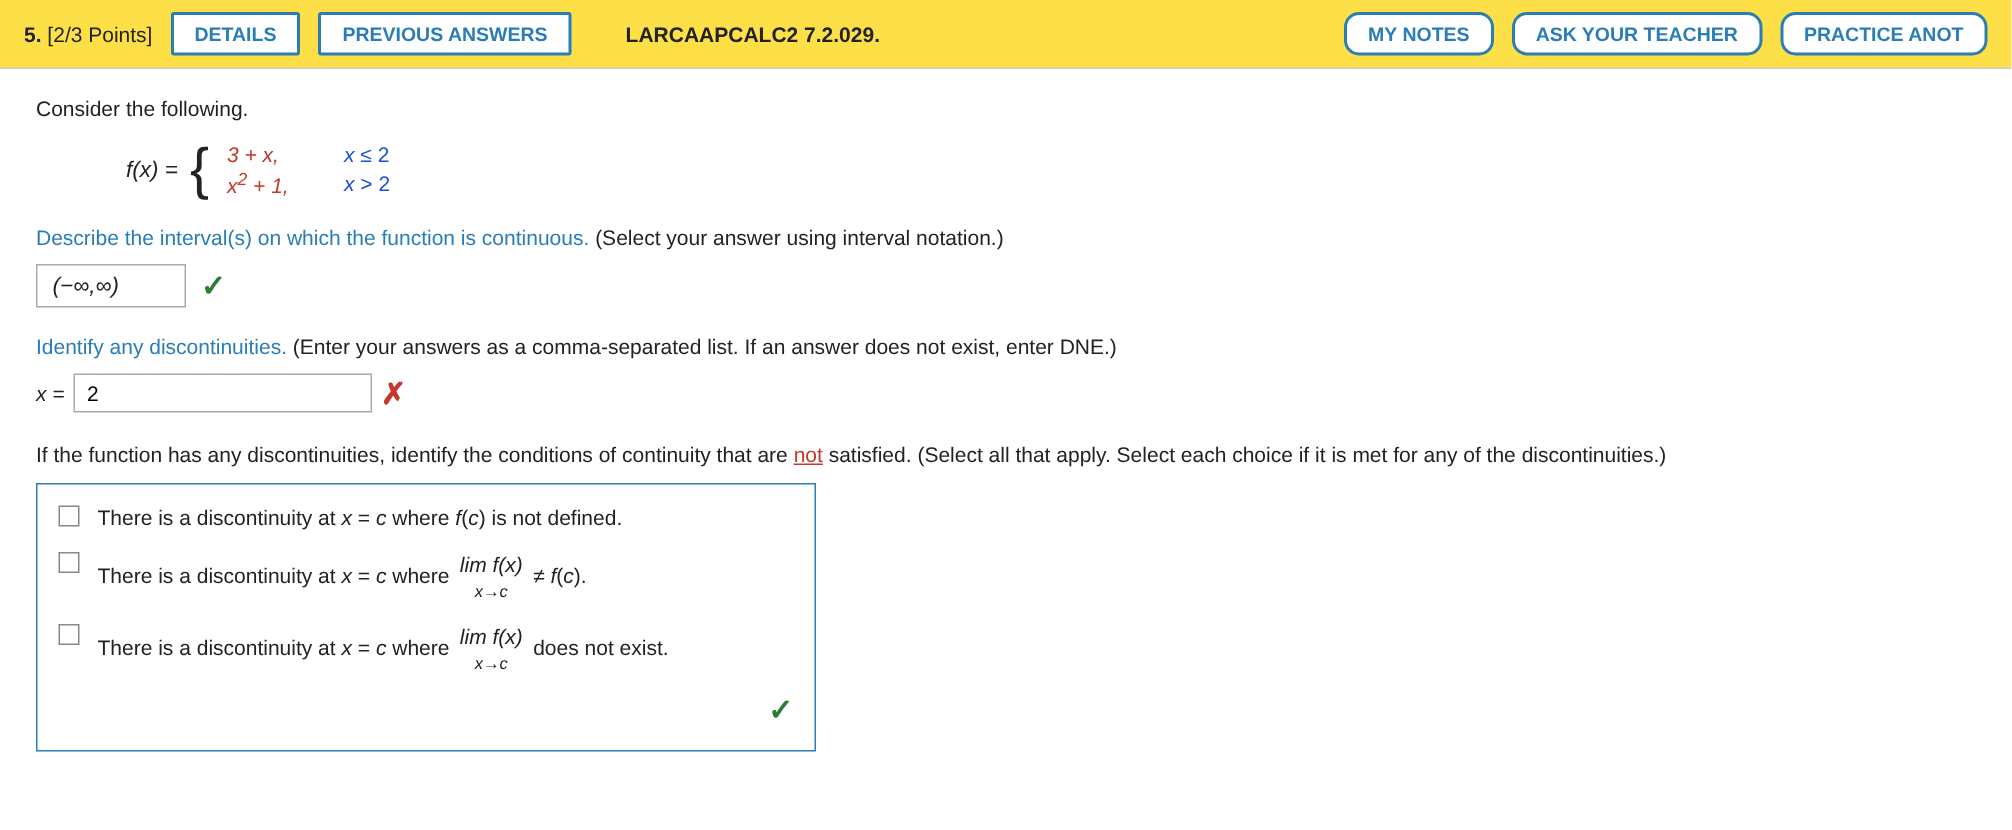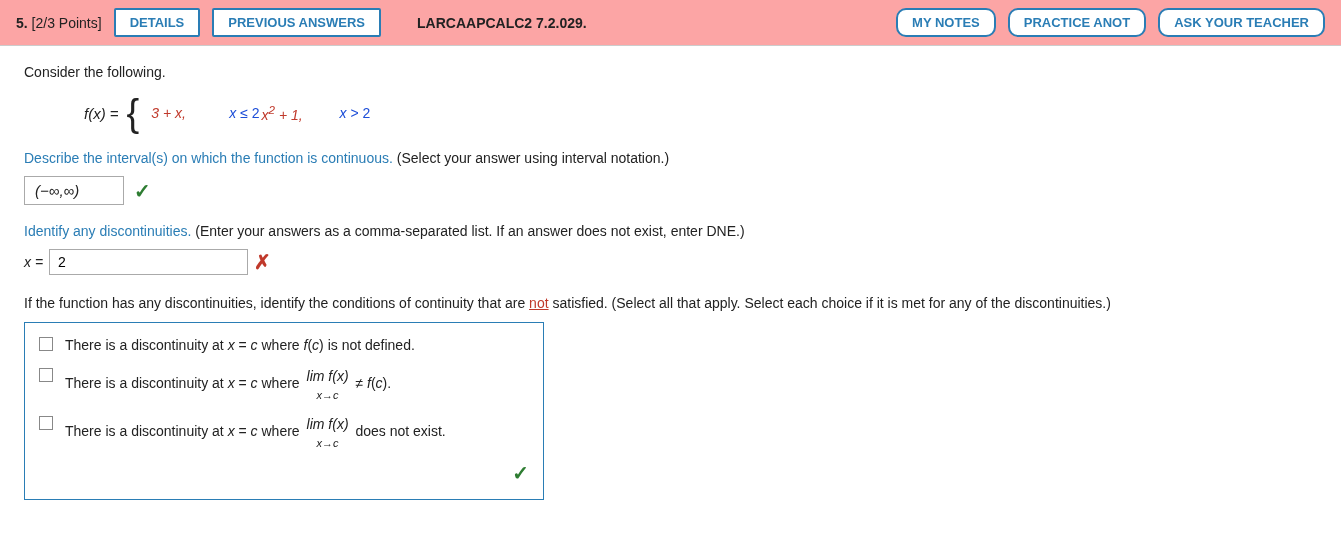--- a/index.html
+++ b/index.html
@@ -12,21 +12,21 @@
       min-height: 553px;
       overflow-x: hidden;
     }
 
     
     .top-bar {
       display: flex;
       align-items: center;
       padding: 8px 16px;
       border-bottom: 1px solid #ccc;
-      background: #fca5a5;
+      background: #fde047;
       gap: 12px;
     }
     .question-number {
       font-weight: bold;
       font-size: 14px;
       white-space: nowrap;
     }
     .btn-outline {
       border: 2px solid #2a7db5;
       background: #fff;
@@ -83,21 +83,21 @@
     }
     .brace {
       font-size: 38px;
       font-weight: 100;
       line-height: 1;
       color: #222;
       margin-right: 4px;
     }
     .piecewise-cases {
       display: flex;
-      flex-direction: row;
+      flex-direction: column;
       gap: 2px;
     }
     .piecewise-case {
       display: flex;
       align-items: center;
       gap: 8px;
       font-size: 14px;
     }
     .case-expr {
       color: #c0392b;
@@ -234,22 +234,22 @@
 <div class="top-bar">
   <span class="question-number">
     <span>5.</span>
     <span style="font-weight:normal;">[2/3 Points]</span>
   </span>
   <button class="btn-outline">DETAILS</button>
   <button class="btn-outline">PREVIOUS ANSWERS</button>
   <span class="problem-code">LARCAAPCALC2 7.2.029.</span>
   <div class="spacer"></div>
   <button class="btn-right">MY NOTES</button>
+  <button class="btn-right">ASK YOUR TEACHER</button>
   <button class="btn-right">PRACTICE ANOT</button>
-  <button class="btn-right">ASK YOUR TEACHER</button>
 </div>
 
 <div class="main-content">
 
   
   <div class="consider-text">Consider the following.</div>
 
   
   <div class="function-block">
     <span class="func-name" style="font-style:italic;">

